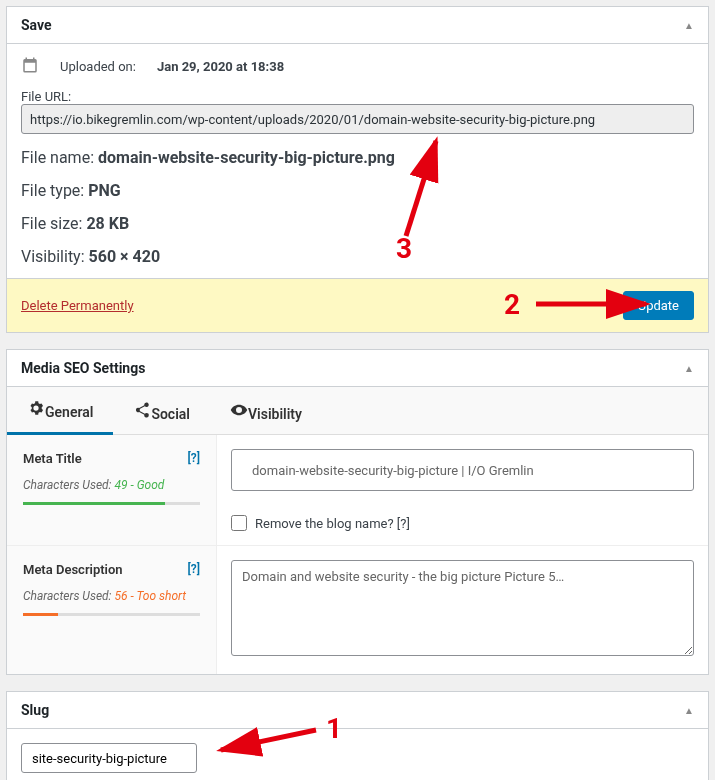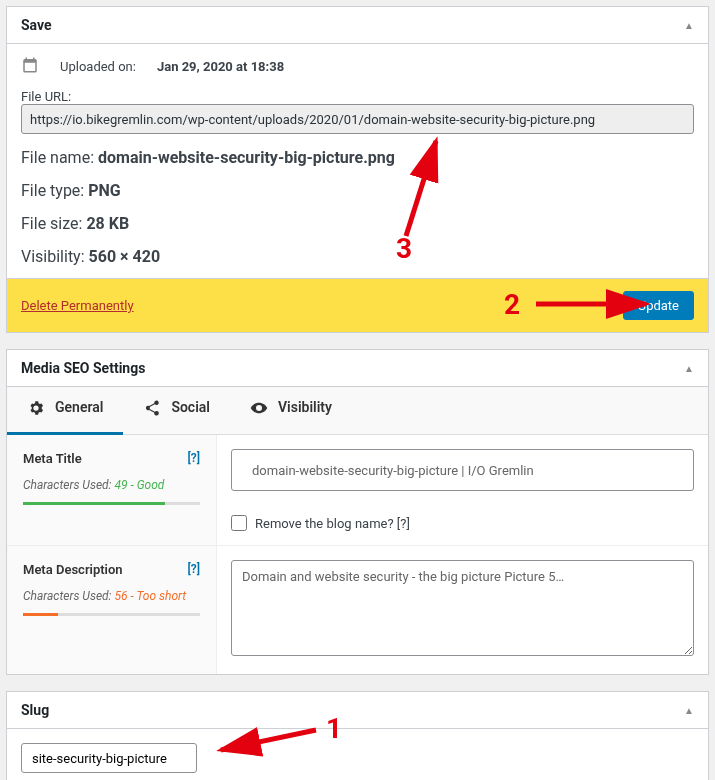--- a/index.html
+++ b/index.html
@@ -7,25 +7,25 @@
 .panel{background:#fff;border:1px solid #ccd0d4;margin-bottom:16px}
 .panel-header{display:flex;justify-content:space-between;align-items:center;padding:10px 14px;border-bottom:1px solid #ccd0d4;cursor:pointer}
 .panel-header h2{font-size:14px;font-weight:700;color:#1d2327}
 .collapse{color:#888;font-size:10px}
 .panel-body{padding:12px 14px}
 .meta-row{display:flex;align-items:center;gap:21px;margin-bottom:12px;font-size:13px;color:#3c434a}
 .cal-icon svg{width:18px;height:18px;fill:#888}
 .label{font-size:13px;color:#3c434a;}
 .url-input{width:100%;height:30px;border:1px solid #8c8f94;border-radius:3px;background:#eee;padding:14px 8px;font-size:13px;color:#2c3338}
 .info{font-size:16px;color:#3c434a;margin-top:14px}
-.panel-footer{display:flex;justify-content:space-between;align-items:center;padding:12px 14px;background:#fde047;border-top:1px solid #ccd0d4}
+.panel-footer{display:flex;justify-content:space-between;align-items:center;padding:12px 14px;background:#fef9c3;border-top:1px solid #ccd0d4}
 .delete-link{color:#b32d2e;font-size:13px;text-decoration:underline;cursor:pointer}
 .update-btn{background:#007cba;color:#fff;border:1px solid #007cba;border-radius:3px;padding:6px 14px;font-size:13px;cursor:pointer}
 .tabs{display:flex;border-bottom:1px solid #ddd;background:#f9f9f9}
-.tab{display:flex;align-items:flex-start;gap:10px;padding:12px 20px;font-size:14px;font-weight:600;color:#333;cursor:pointer}
+.tab{display:flex;align-items:flex-end;padding:12px 20px;font-size:14px;font-weight:600;color:#333;cursor:pointer}
 .tab.active{border-bottom:3px solid #0073aa;margin-bottom:-1px}
 .tab svg{width:18px;height:18px;fill:#333}
 .seo-row{display:flex;border-bottom:1px solid #eee}
 .seo-left{width:210px;padding:16px;background:#fafafa;border-right:1px solid #eee}
 .seo-left .field-label{font-size:13px;font-weight:600;color:#333;display:flex;justify-content:space-between}
 .help{color:#0073aa;font-size:12px;cursor:pointer}
 .chars{font-size:12px;font-style:italic;color:#666;margin-top:12px}
 .good{color:#46b450}
 .short{color:#f56e28}
 .bar{height:3px;background:#ddd;margin-top:10px;position:relative}

